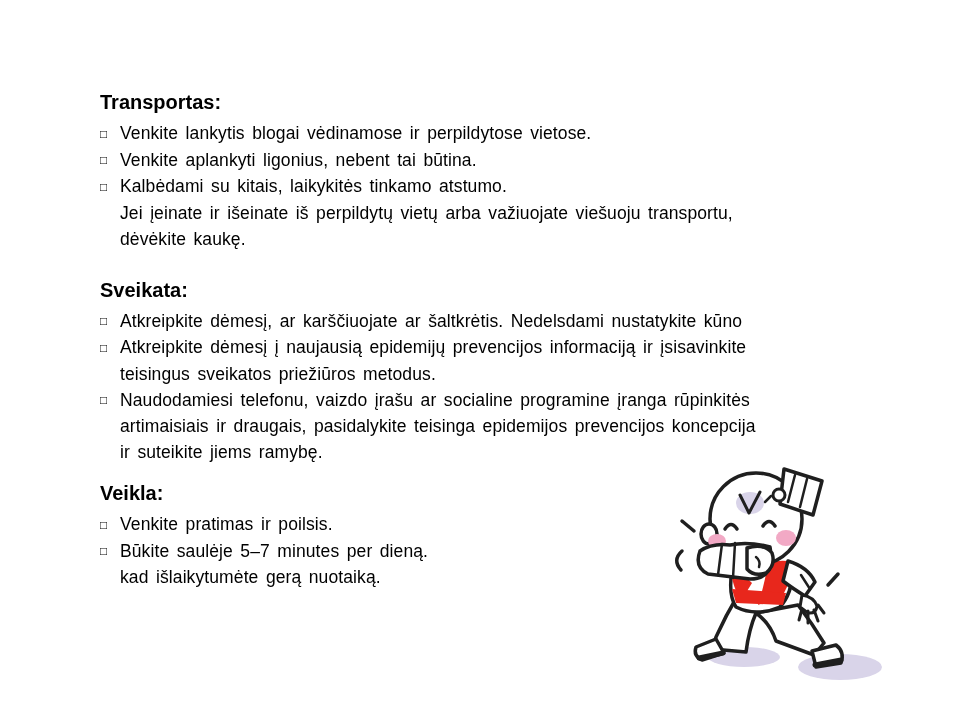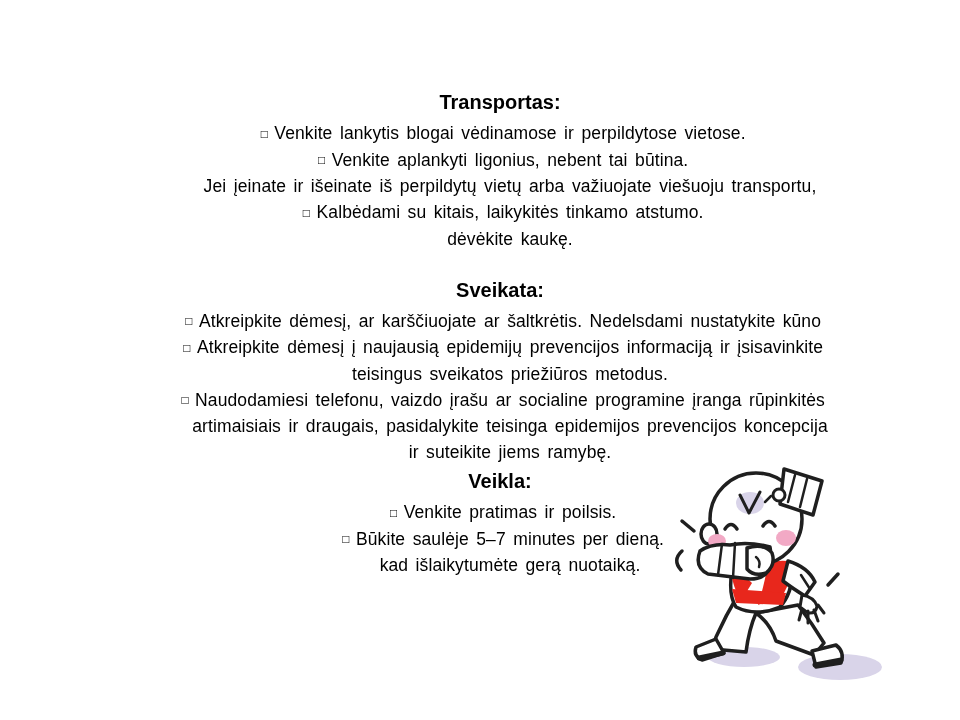--- a/index.html
+++ b/index.html
@@ -7,39 +7,38 @@
     padding: 0;
     background: #ffffff;
     font-family: "Liberation Sans", sans-serif;
   }
   .slide {
     position: relative;
     width: 960px;
     height: 720px;
     background: #ffffff;
     overflow: hidden;
-    text-align: center;
   }
   .text-block {
     position: absolute;
     left: 100px;
     top: 90px;
     width: 800px;
     color: #000000;
   }
   .section-title {
     font-size: 20px;
     line-height: 24px;
     font-weight: bold;
     margin: 0 0 6px 0;
     color: #000;
   }
   .section { margin: 0; }
   .section.sec-2 { margin-top: 26px; }
-  .section.sec-3 { margin-top: 4px; }
+  .section.sec-3 { margin-top: 16px; }
   .line {
     font-size: 17.5px;
     line-height: 26px;
     word-spacing: 2.5px;
     letter-spacing: 0.1px;
     white-space: nowrap;
     color: #000;
   }
   .bullet {
     display: inline-block;
@@ -65,24 +64,24 @@
   <div class="text-block">
 
     <div class="section sec-1">
       <h2 class="section-title">Transportas:</h2>
       <div class="line">
         <span class="bullet">□</span><span>Venkite lankytis blogai vėdinamose ir perpildytose vietose.</span>
       </div>
       <div class="line">
         <span class="bullet">□</span><span>Venkite aplankyti ligonius, nebent tai būtina.</span>
       </div>
-      <div class="line cont">Jei įeinate ir išeinate iš perpildytų vietų arba važiuojate viešuoju transportu,</div>
       <div class="line">
         <span class="bullet">□</span><span>Kalbėdami su kitais, laikykitės tinkamo atstumo.</span>
       </div>
+      <div class="line cont">Jei įeinate ir išeinate iš perpildytų vietų arba važiuojate viešuoju transportu,</div>
       <div class="line cont">dėvėkite kaukę.</div>
     </div>
 
     <div class="section sec-2">
       <h2 class="section-title">Sveikata:</h2>
       <div class="line">
         <span class="bullet">□</span><span>Atkreipkite dėmesį, ar karščiuojate ar šaltkrėtis. Nedelsdami nustatykite kūno</span>
       </div>
       <div class="line">
         <span class="bullet">□</span><span>Atkreipkite dėmesį į naujausią epidemijų prevencijos informaciją ir įsisavinkite</span>

